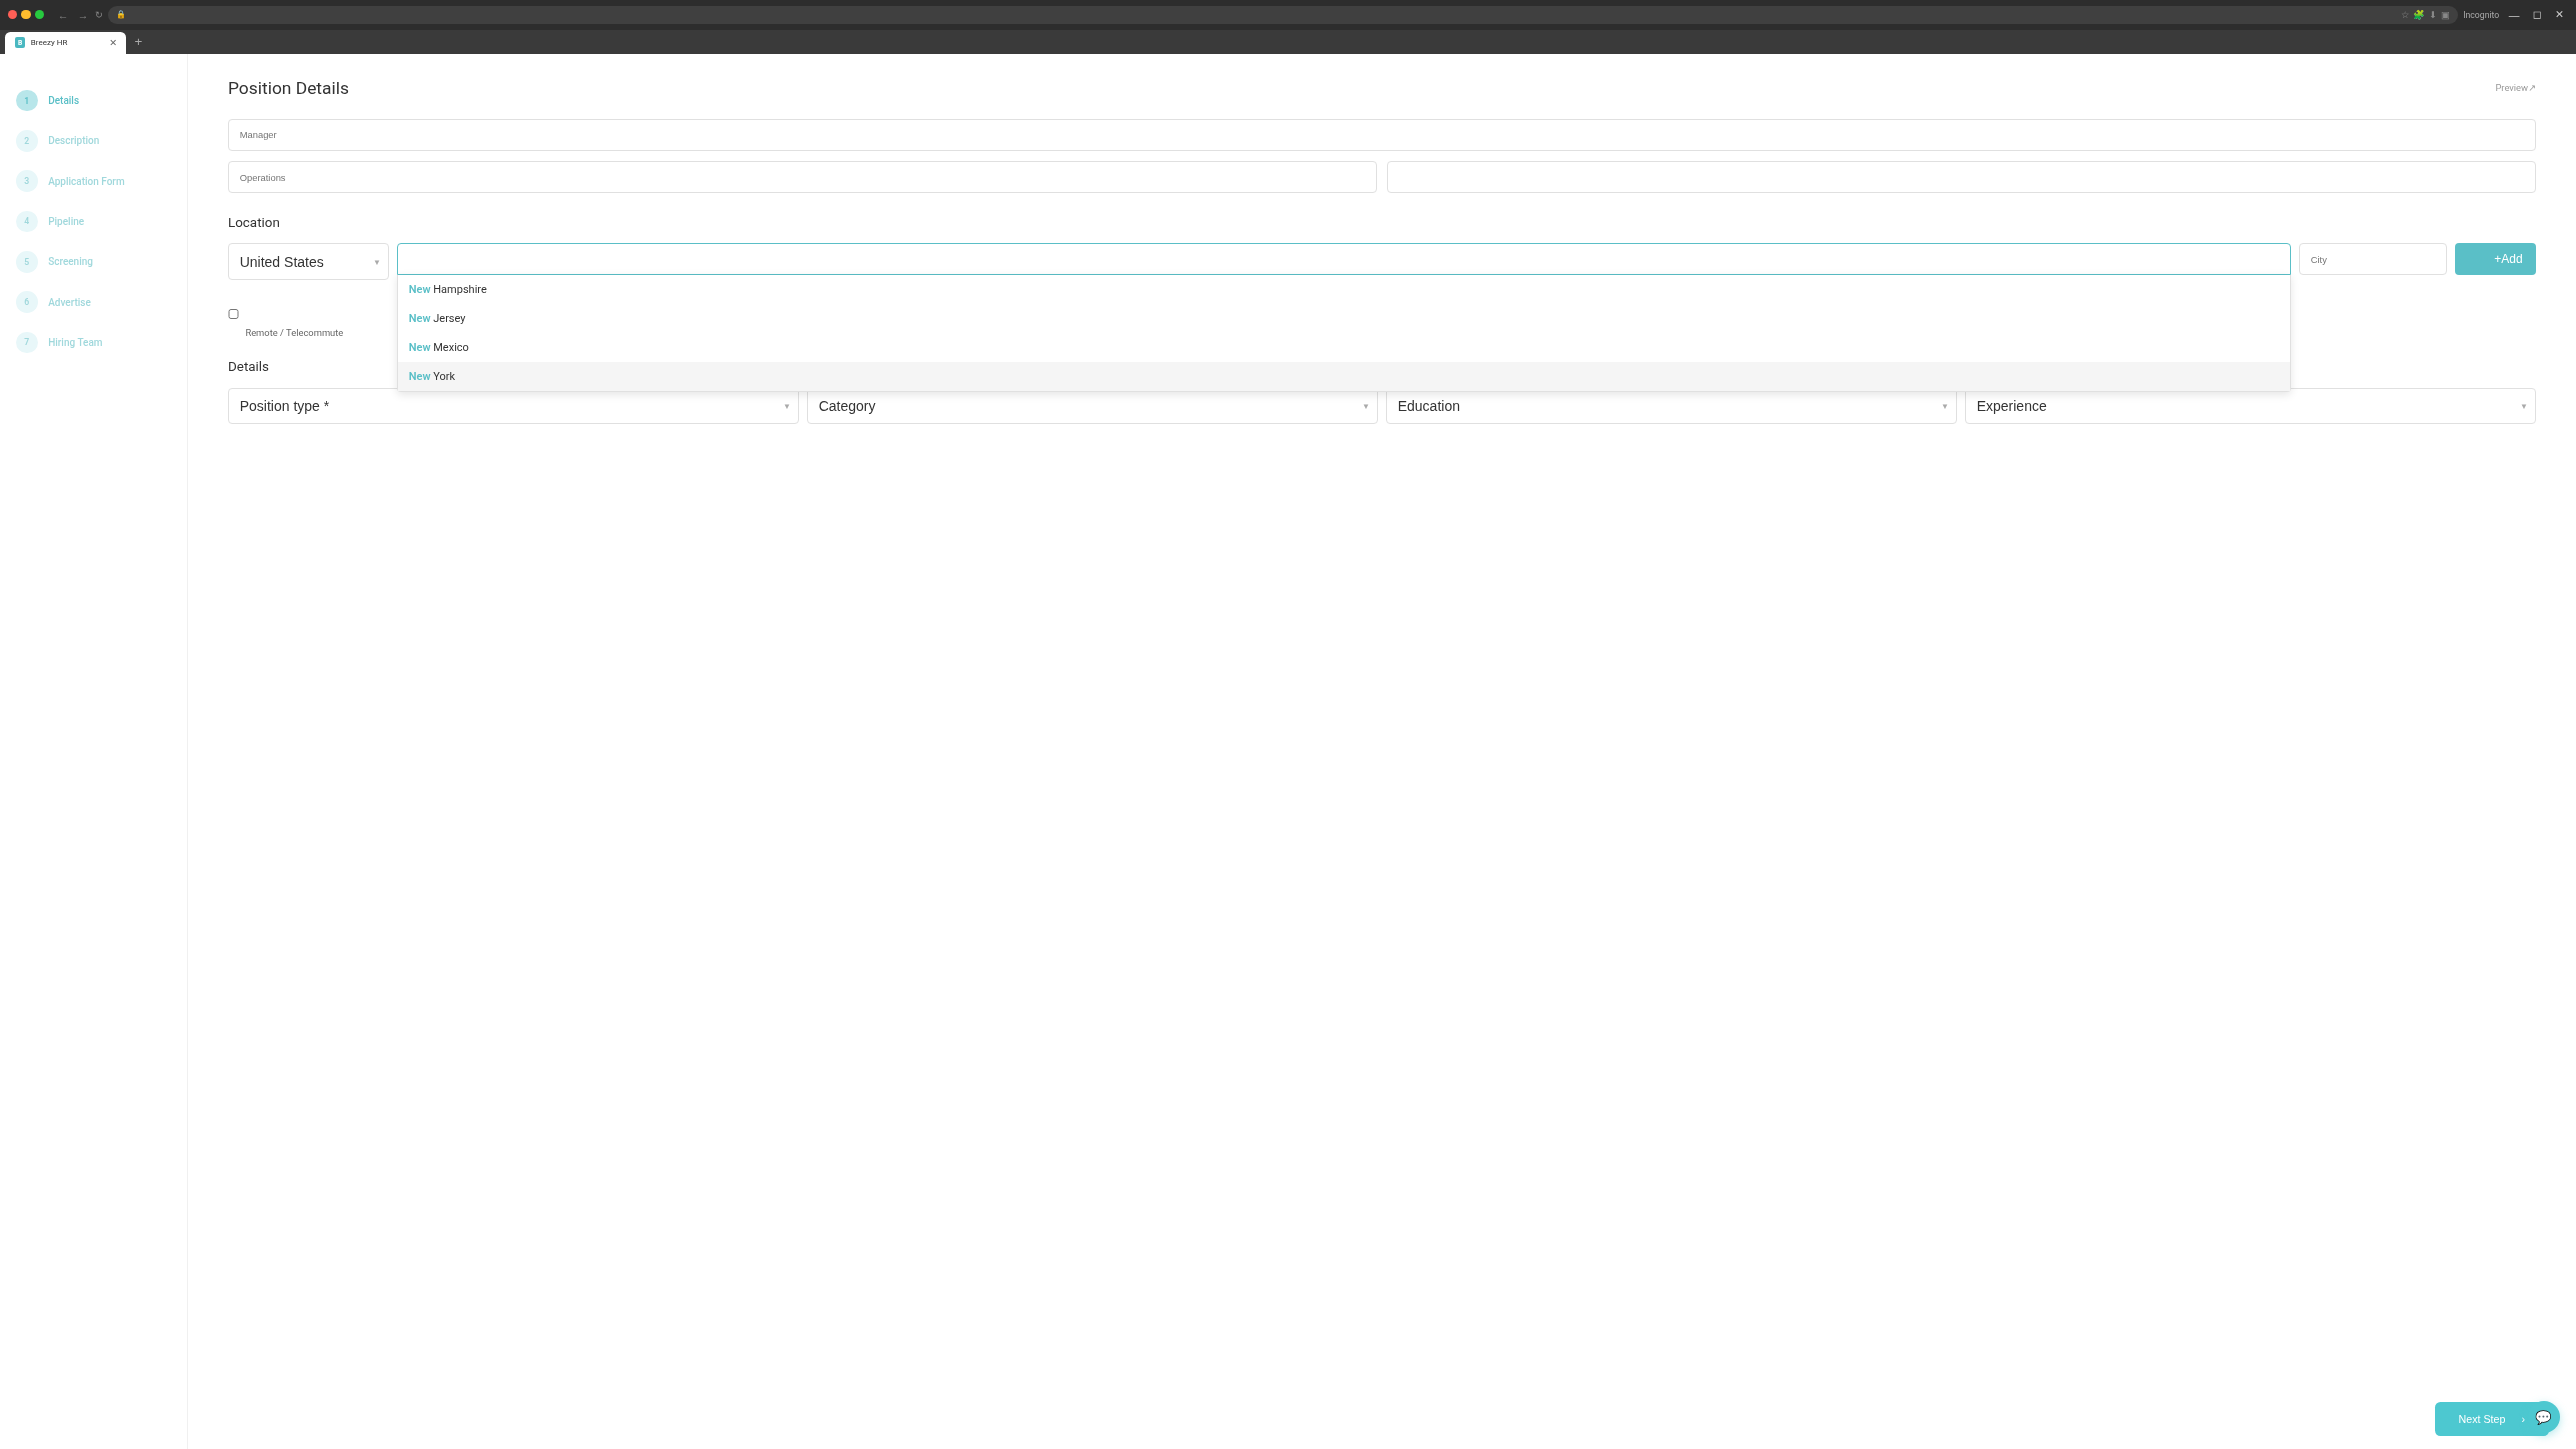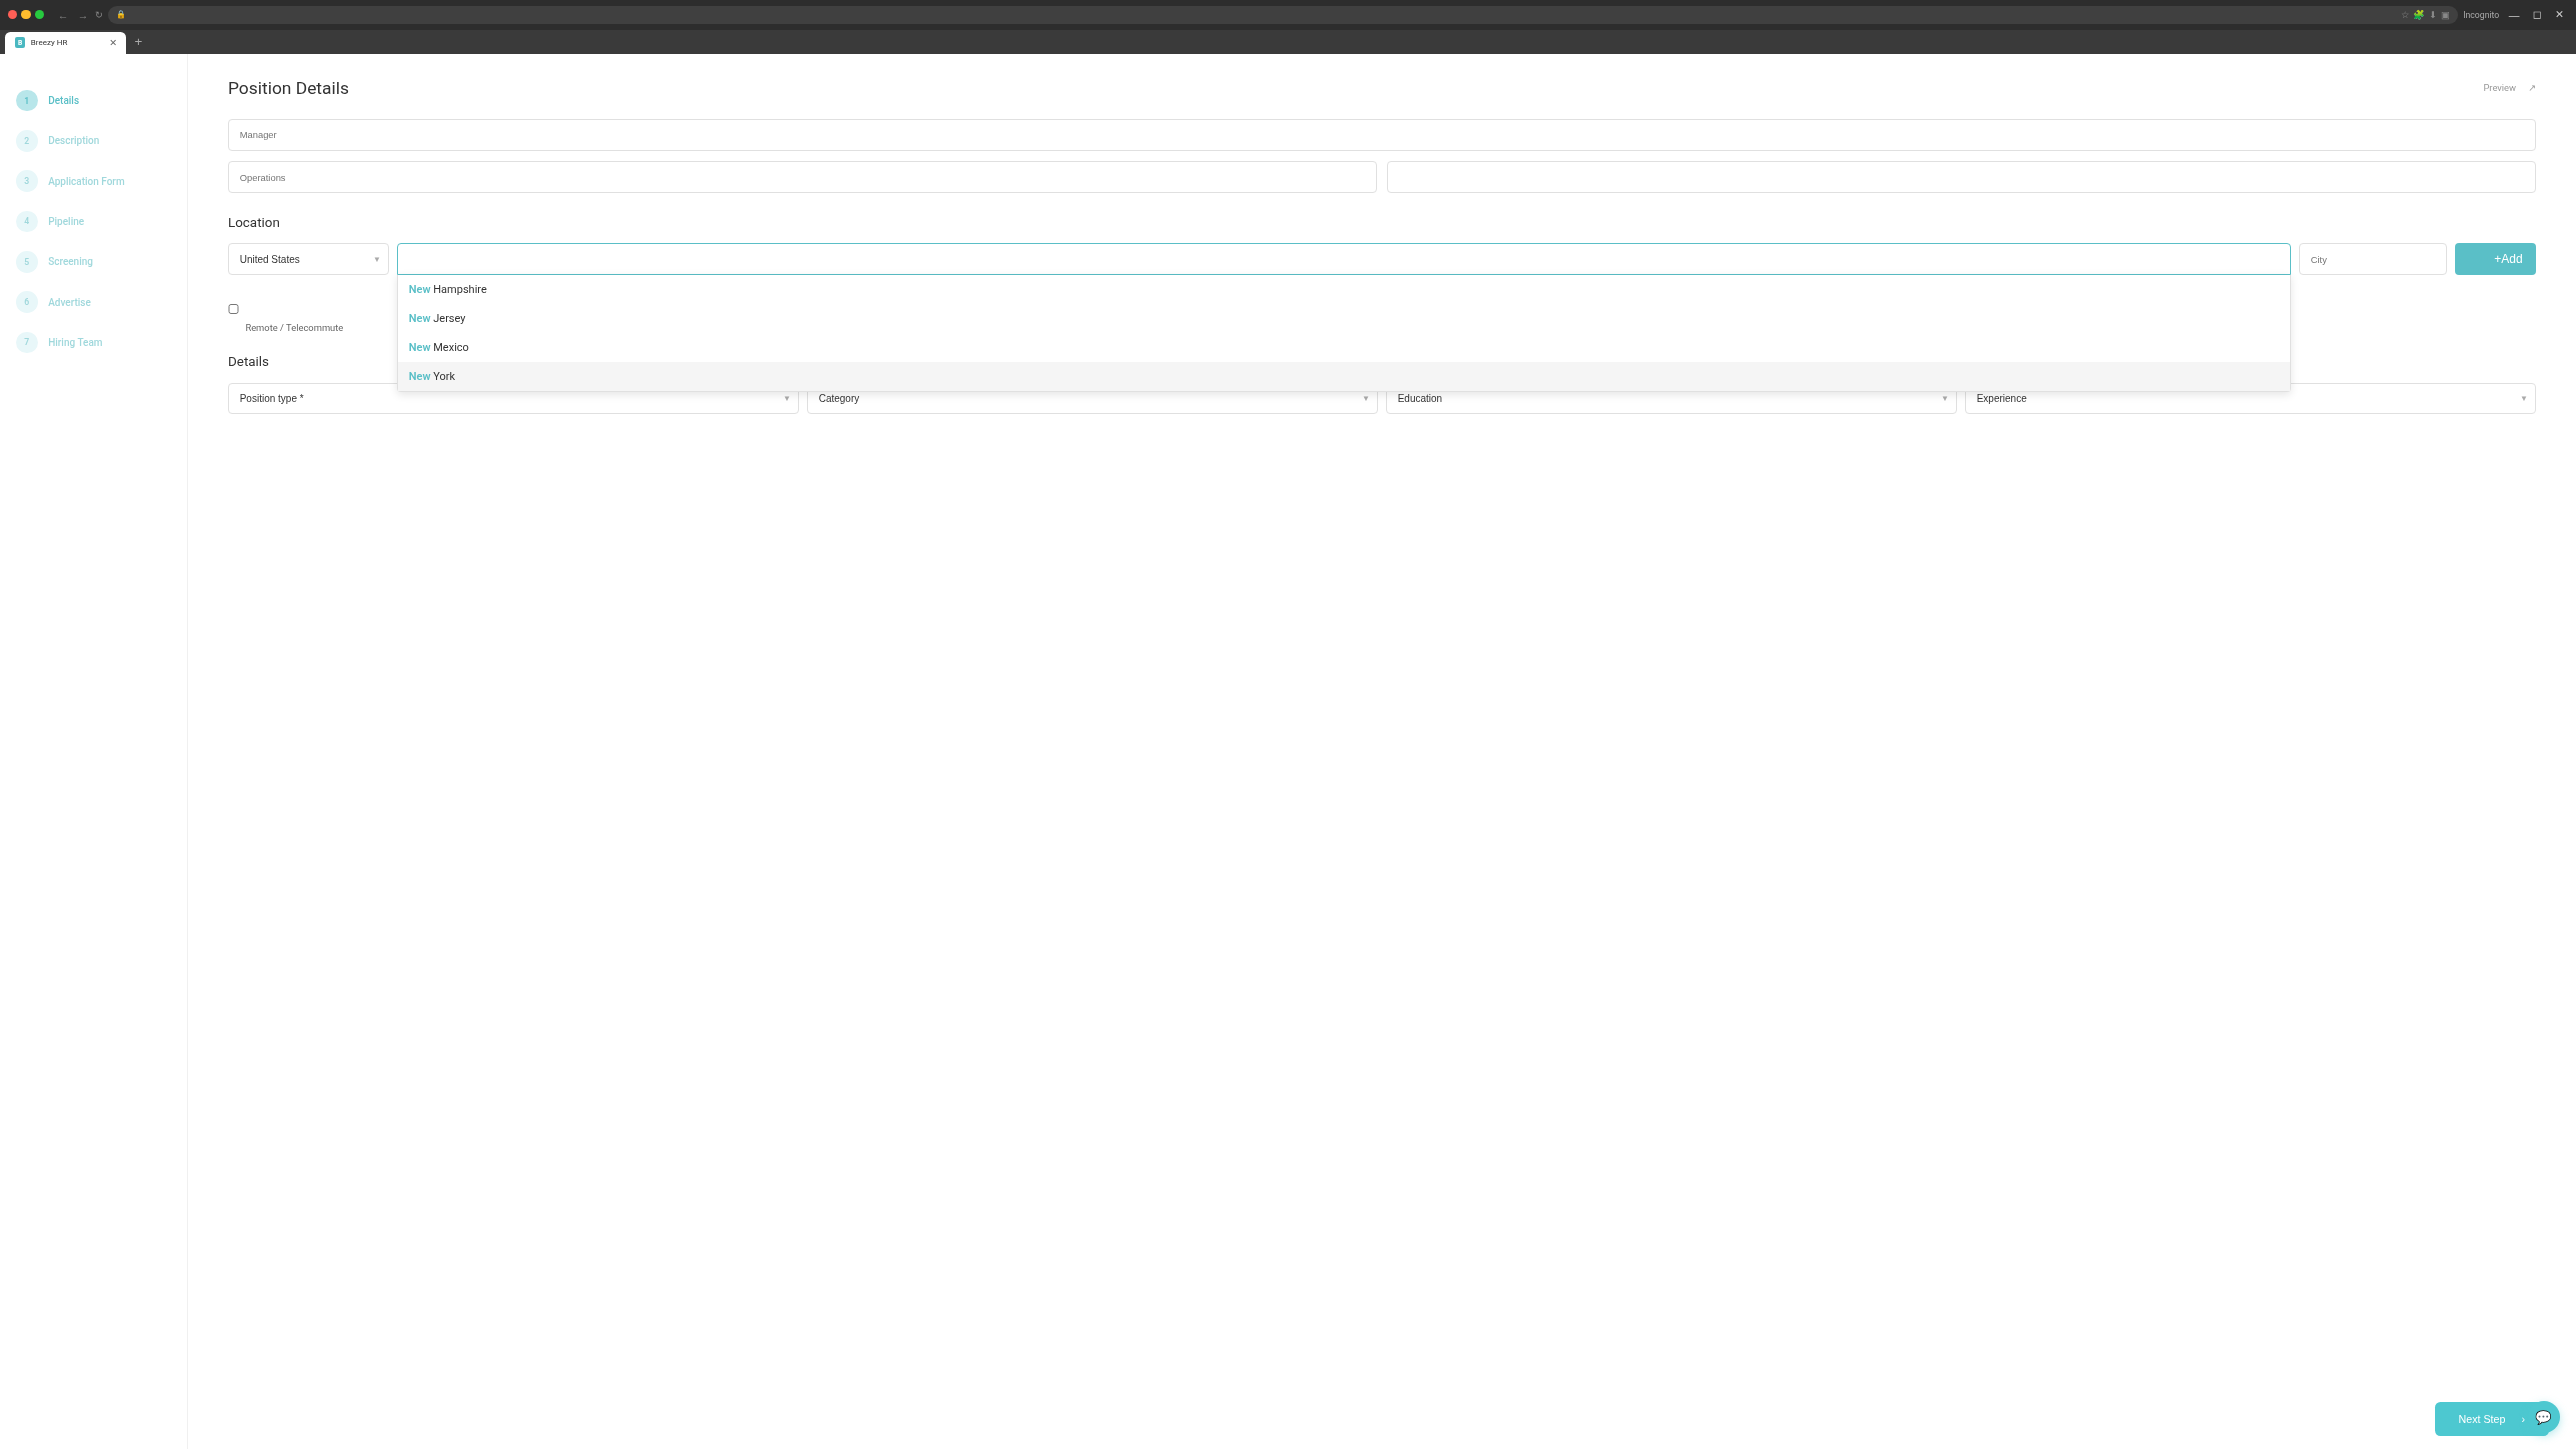--- a/index.html
+++ b/index.html
@@ -219,21 +219,21 @@
       margin-bottom: 21.5px;
     }
     .page-title {
       font-size: 17.4px;
       font-weight: 400;
       color: #333;
     }
     .preview-link {
       display: flex;
       align-items: center;
-      gap: 12px;
+      gap: 0;
       color: #999;
       font-size: 9.4px;
       text-decoration: none;
       cursor: pointer;
     }
     .preview-link .ext-icon {
       font-size: 9.4px;
     }
 
     
@@ -276,21 +276,21 @@
     }
 
     .select-wrapper {
       position: relative;
     }
     .select-field {
       width: 100%;
       padding: 9.4px 27px 9.4px 10.7px;
       border: 0.7px solid #e0e0e0;
       border-radius: 4px;
-      font-size: 10px;
+      font-size: 14px;
       color: #333;
       background: #fff;
       appearance: none;
       cursor: pointer;
       outline: none;
     }
     .select-chevron {
       position: absolute;
       right: 8px;
       top: 50%;

